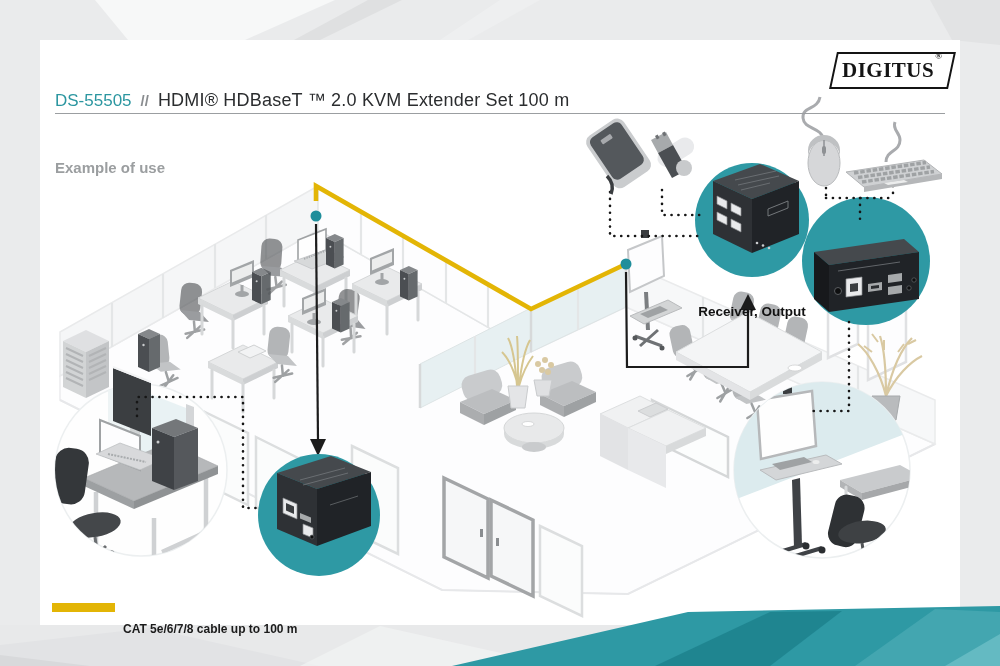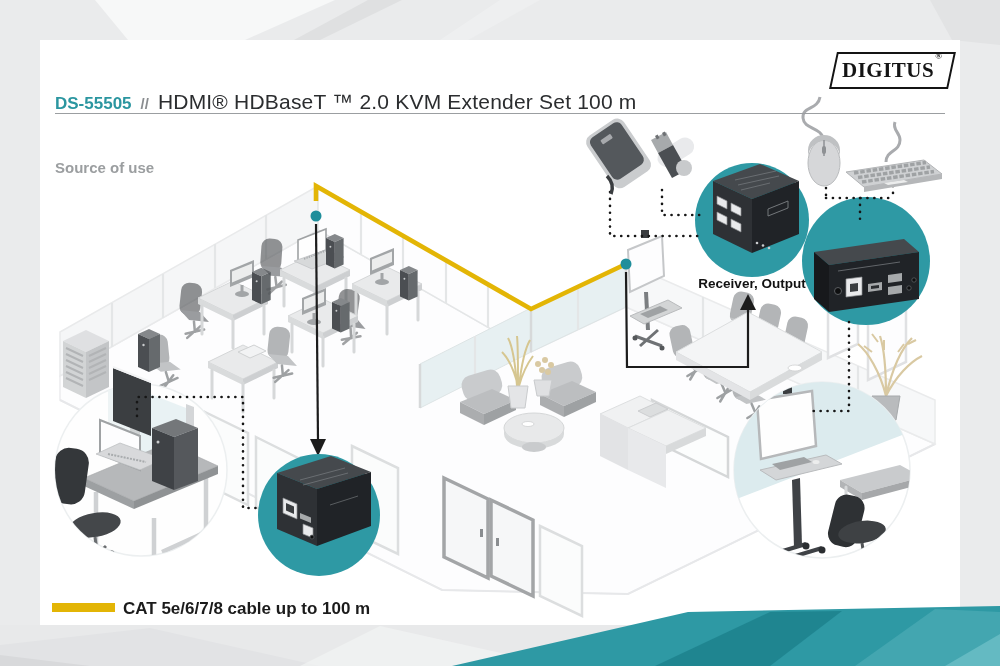--- a/index.html
+++ b/index.html
@@ -2,43 +2,43 @@
 <html><head>
 <meta charset="utf-8">
 <style>
   html,body{margin:0;padding:0;background:#eaebec;}
   .page{position:relative;width:1000px;height:666px;overflow:hidden;
         font-family:"Liberation Sans",sans-serif;background:#eaebec;}
   svg.scene{position:absolute;left:0;top:0;}
 
   
   .header-line{position:absolute;left:55px;top:90px;white-space:nowrap;}
-  .code{color:#2B96A0;font-weight:bold;font-size:17px;}
+  .code{color:#2B96A0;font-weight:normal;font-size:17px;}
   .sep{color:#8a8d90;font-weight:bold;font-size:15px;padding:0 9px;}
-  .title{color:#2b2d2f;font-size:21px;letter-spacing:.2px;}
+  .title{color:#2b2d2f;font-size:18px;letter-spacing:.2px;}
   .rule{position:absolute;left:55px;top:113px;width:890px;border-top:1.6px solid #9b9ea1;}
   .h-de{position:absolute;left:55px;top:134px;font-size:16px;font-weight:bold;color:#161616;
         border-bottom:2px solid #161616;padding-bottom:1px;}
   .h-en{position:absolute;left:55px;top:159px;font-size:15px;font-weight:bold;color:#9b9ea0;}
 
   
   .logo{position:absolute;left:833px;top:52px;width:115px;height:33px;border:2.5px solid #141414;
         transform:skewX(-12deg);display:flex;align-items:center;justify-content:center;background:#fff;}
   .logo-inner{transform:skewX(12deg);font-family:"Liberation Serif",serif;font-weight:bold;
         font-size:21px;color:#141414;letter-spacing:.5px;display:flex;}
   .logo-inner .reg{font-size:9px;margin:-7px 0 0 1px;}
 
   
-  .dev-label{position:absolute;width:180px;text-align:center;font-size:13.5px;font-weight:bold;color:#111;}
+  .dev-label{position:absolute;width:180px;text-align:center;font-size:13.5px;font-weight:bold;color:#111;margin-top:28px;}
   .lbl-recv{left:662px;top:276px;}
   .lbl-send{left:230px;top:574px;}
 
   
   .legend-bar{position:absolute;left:52px;top:603px;width:63px;height:9px;background:#E3B505;}
-  .legend-text{position:absolute;left:123px;top:599px;font-size:17px;font-weight:bold;color:#1b1b1b;}
+  .legend-text{position:absolute;left:123px;top:622px;font-size:12px;font-weight:bold;color:#1b1b1b;}
 
   
   .wallA{fill:#fdfdfe;stroke:#e4e6e7;stroke-width:1.5}
   .wallL{fill:#f5f6f7;stroke:#e9eaeb;stroke-width:1.5}
   .wallG{fill:#e7f0f2;stroke:#dde4e5;stroke-width:1}
   .wallR{fill:#f7f8f9;stroke:#eaebec;stroke-width:1.5}
   .mull{stroke:#e4e6e7;stroke-width:2.2;fill:none}
   .post{stroke:#d7d9da;stroke-width:2.5;fill:none}
   .floor{fill:#fdfdfe;stroke:#ececee;stroke-width:1.5}
   .fedge{stroke:#e7e8ea;stroke-width:2;fill:none}
@@ -460,20 +460,20 @@
 </div>
 <div class="rule"></div>
 
 <div class="logo">
   <span class="logo-inner">
         <span>DIGITUS</span>
         <span class="reg">®</span>
       </span>
 </div>
 
-<div class="h-en">Source of use</div>
+<div class="h-en">Example of use</div>
 
 <div class="dev-label lbl-recv">Receiver, Output</div>
 
 <div class="legend-bar"></div>
 <div class="legend-text">CAT 5e/6/7/8 cable up to 100 m</div>
 
 </div>
 
 </body></html>

